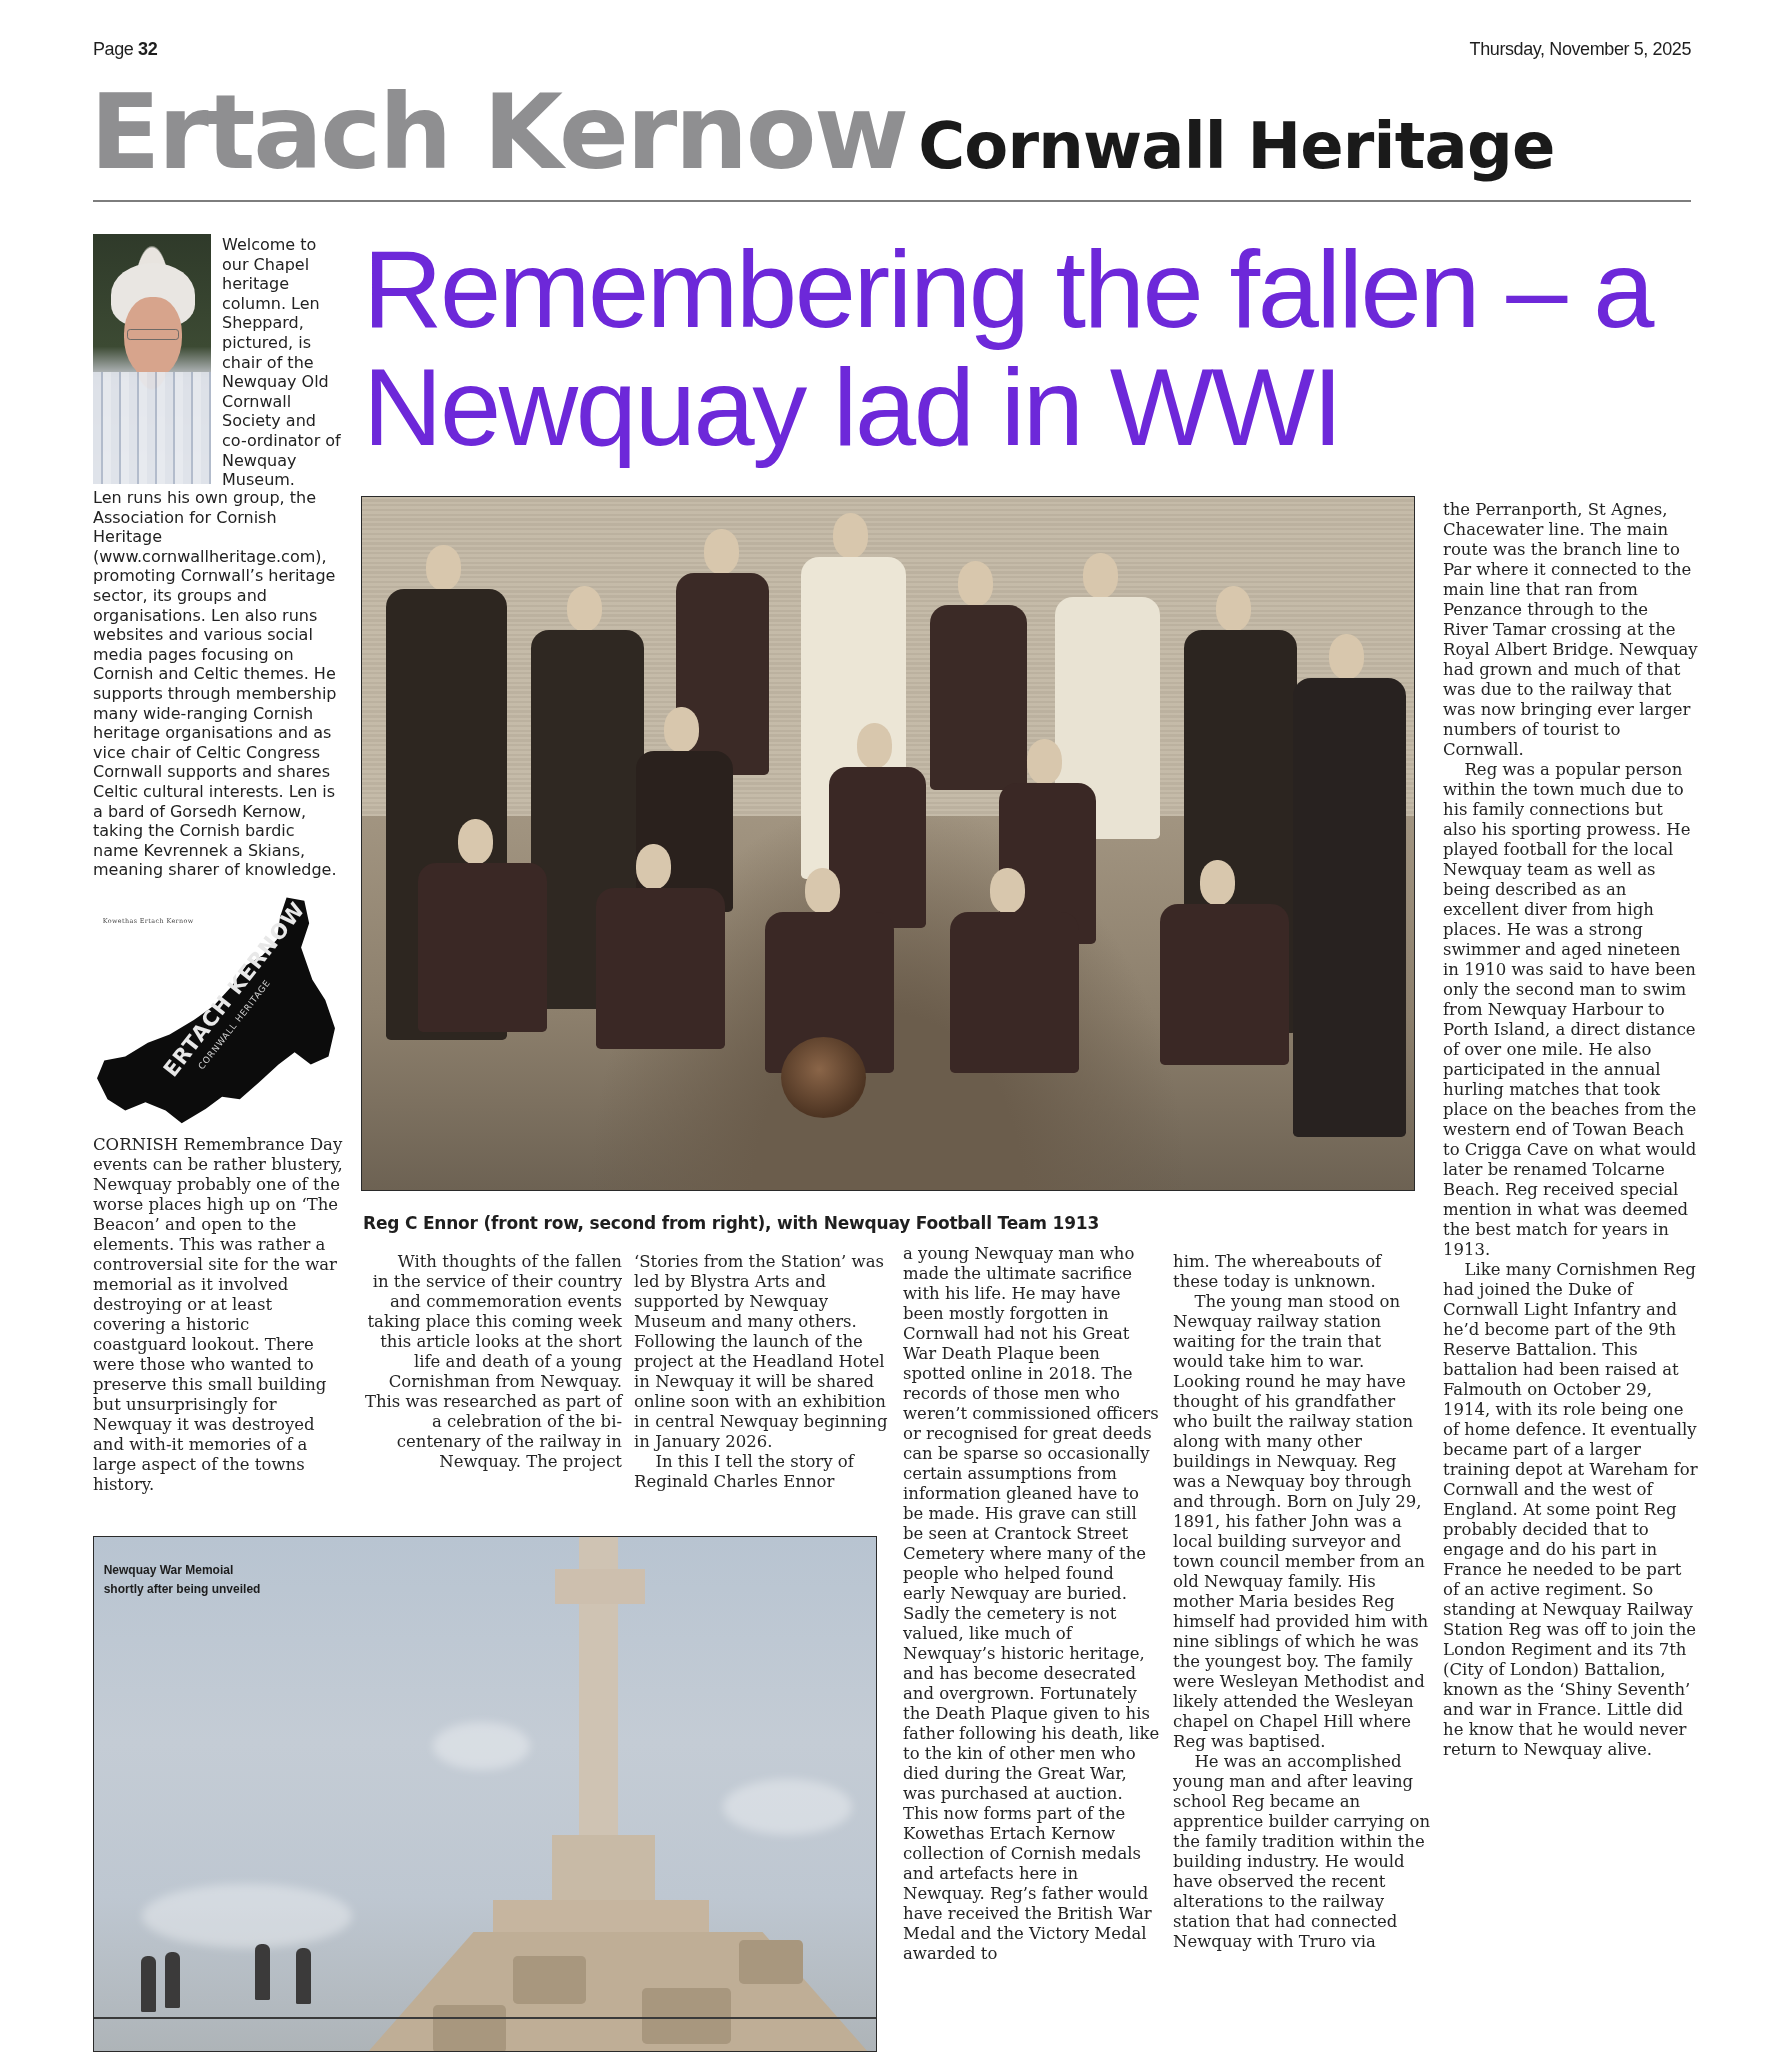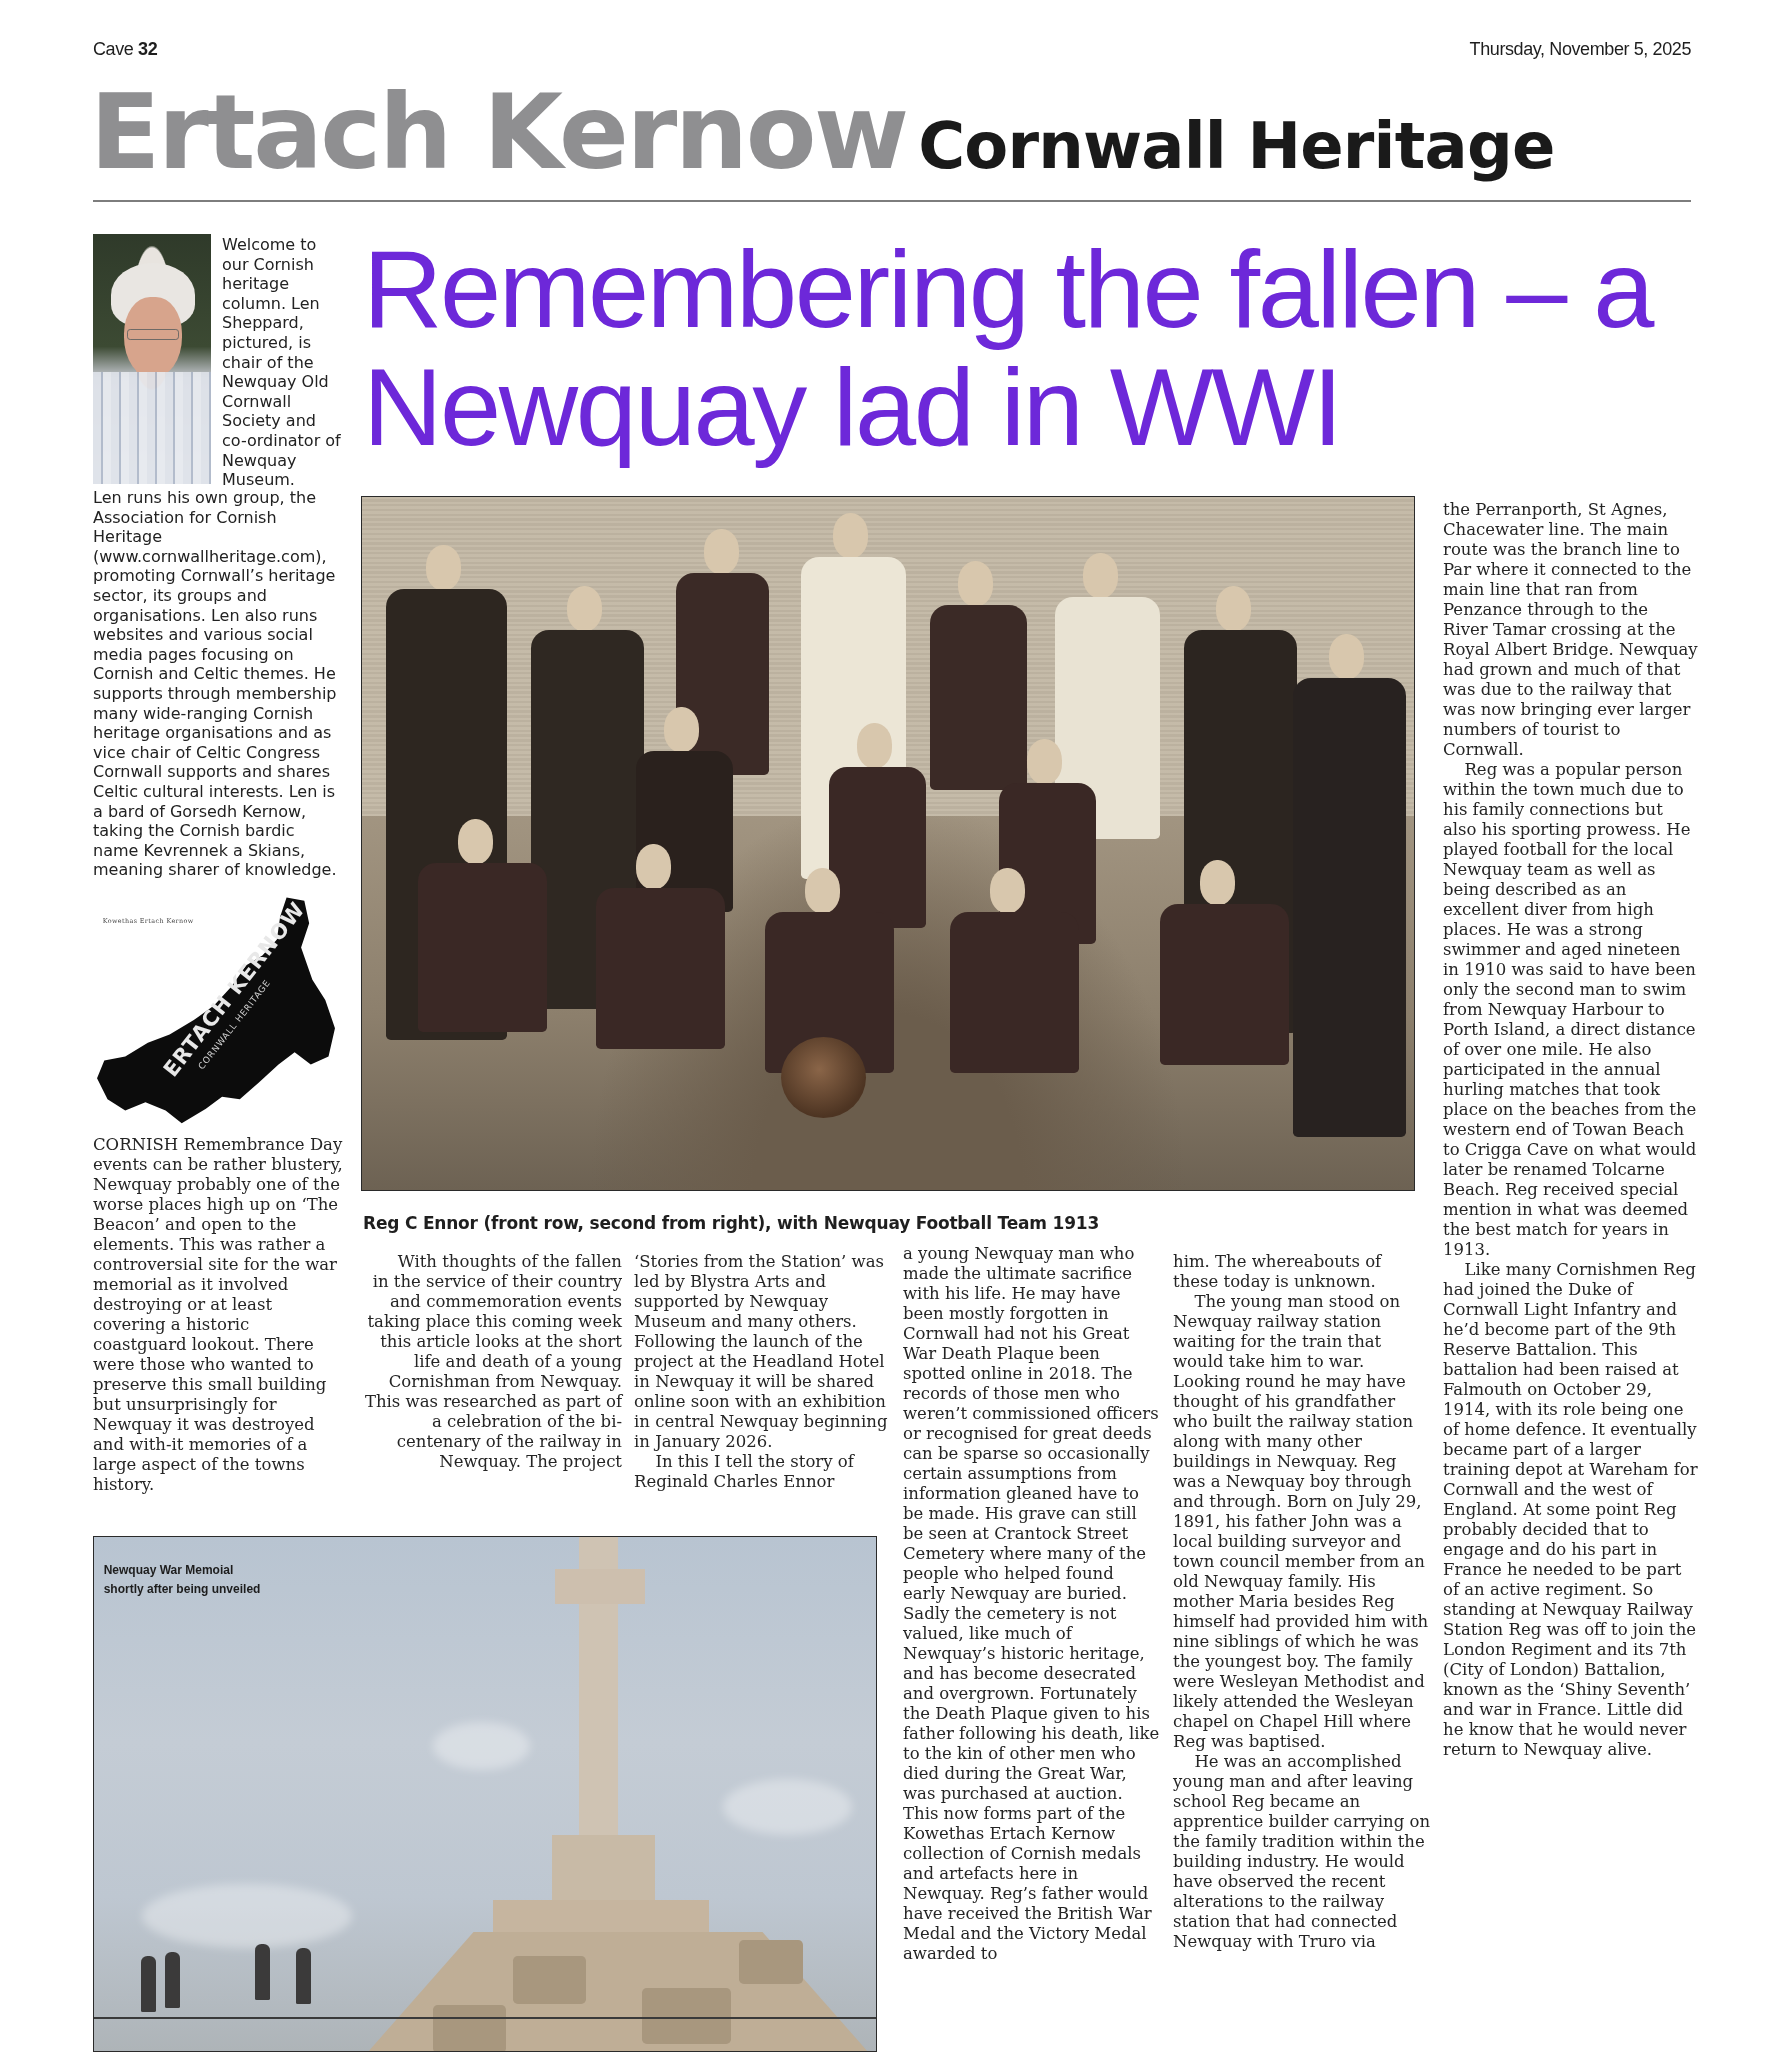--- a/index.html
+++ b/index.html
@@ -68,35 +68,35 @@
   #memorial-photo .plinth2 { position:absolute; left:399px; top:363px; width:216px; height:56px; background:#c6b59f; }
   #memorial-photo .cairn { position:absolute; left:266px; top:395px; width:516px; height:129px; background:#bfae96; clip-path:polygon(22% 0, 78% 0, 100% 100%, 0 100%); }
   #memorial-photo .rock { position:absolute; background:#a8977e; border-radius:4.8px; }
   #memorial-photo .fence { position:absolute; left:0; top:480px; width:100%; height:2.4px; background:#3a3a3a; }
   #memorial-photo .figure { position:absolute; width:14.5px; height:56px; background:#3b3a3a; border-radius:6.4px 6.4px 1.6px 1.6px; }
   #memorial-caption { position:absolute; left:9.7px; top:24px; width:161px; font-size:12px; line-height:18.5px; font-weight:700; color:#1d1d1d; font-family:"Liberation Sans", sans-serif; }
 </style>
 </head>
 <body>
 
-<div id="page-num" class="abs narrow"><span>Cave</span> <b>32</b></div>
+<div id="page-num" class="abs narrow"><span>Page</span> <b>32</b></div>
 <div id="page-date" class="abs narrow">Thursday, November 5, 2025</div>
 
 <div id="masthead" class="abs">
   <span class="ertach">Ertach Kernow</span><span class="heritage">Cornwall Heritage</span>
 </div>
 <div id="rule" class="abs"></div>
 
 <div id="author-photo" class="abs">
   <div class="hair"></div>
   <div class="face"></div>
   <div class="glasses"></div>
   <div class="shirt"></div>
 </div>
-<div id="intro-top" class="abs intro sans">Welcome to our Cornish heritage column. Len Sheppard, pictured, is chair of the Newquay Old Cornwall Society and co-ordinator of Newquay Museum.</div>
+<div id="intro-top" class="abs intro sans">Welcome to our Chapel heritage column. Len Sheppard, pictured, is chair of the Newquay Old Cornwall Society and co-ordinator of Newquay Museum.</div>
 <div id="intro-bottom" class="abs intro sans">Len runs his own group, the Association for Cornish Heritage (www.cornwallheritage.com), promoting Cornwall’s heritage sector, its groups and organisations. Len also runs websites and various social media pages focusing on Cornish and Celtic themes. He supports through membership many wide-ranging Cornish heritage organisations and as vice chair of Celtic Congress Cornwall supports and shares Celtic cultural interests. Len is a bard of Gorsedh Kernow, taking the Cornish bardic name Kevrennek a Skians, meaning sharer of knowledge.</div>
 
 <div id="logo" class="abs">
   <div class="tiny">Kowethas Ertach Kernow</div>
   <svg width="246" height="234" viewBox="0 0 305 290">
     <path d="M240 8 L262 12 L268 40 L258 70 L272 110 L288 135 L300 170 L292 205 L270 215 L250 200 L230 215 L205 238 L182 258 L160 255 L140 270 L110 288 L90 272 L65 262 L40 272 L18 258 L5 232 L14 210 L40 205 L68 188 L95 178 L125 160 L150 142 L172 118 L190 92 L210 80 L228 60 L232 32 Z" fill="#0c0c0c"></path>
     <g transform="translate(100 232) rotate(-52)">
       <text x="0" y="0" font-family="DejaVu Sans, sans-serif" font-size="26" font-weight="700" fill="#e8e8e8" letter-spacing="1">ERTACH KERNOW</text>
       <text x="30" y="22" font-family="DejaVu Sans, sans-serif" font-size="11" fill="#cfcfcf" letter-spacing="1">CORNWALL HERITAGE</text>
     </g>

